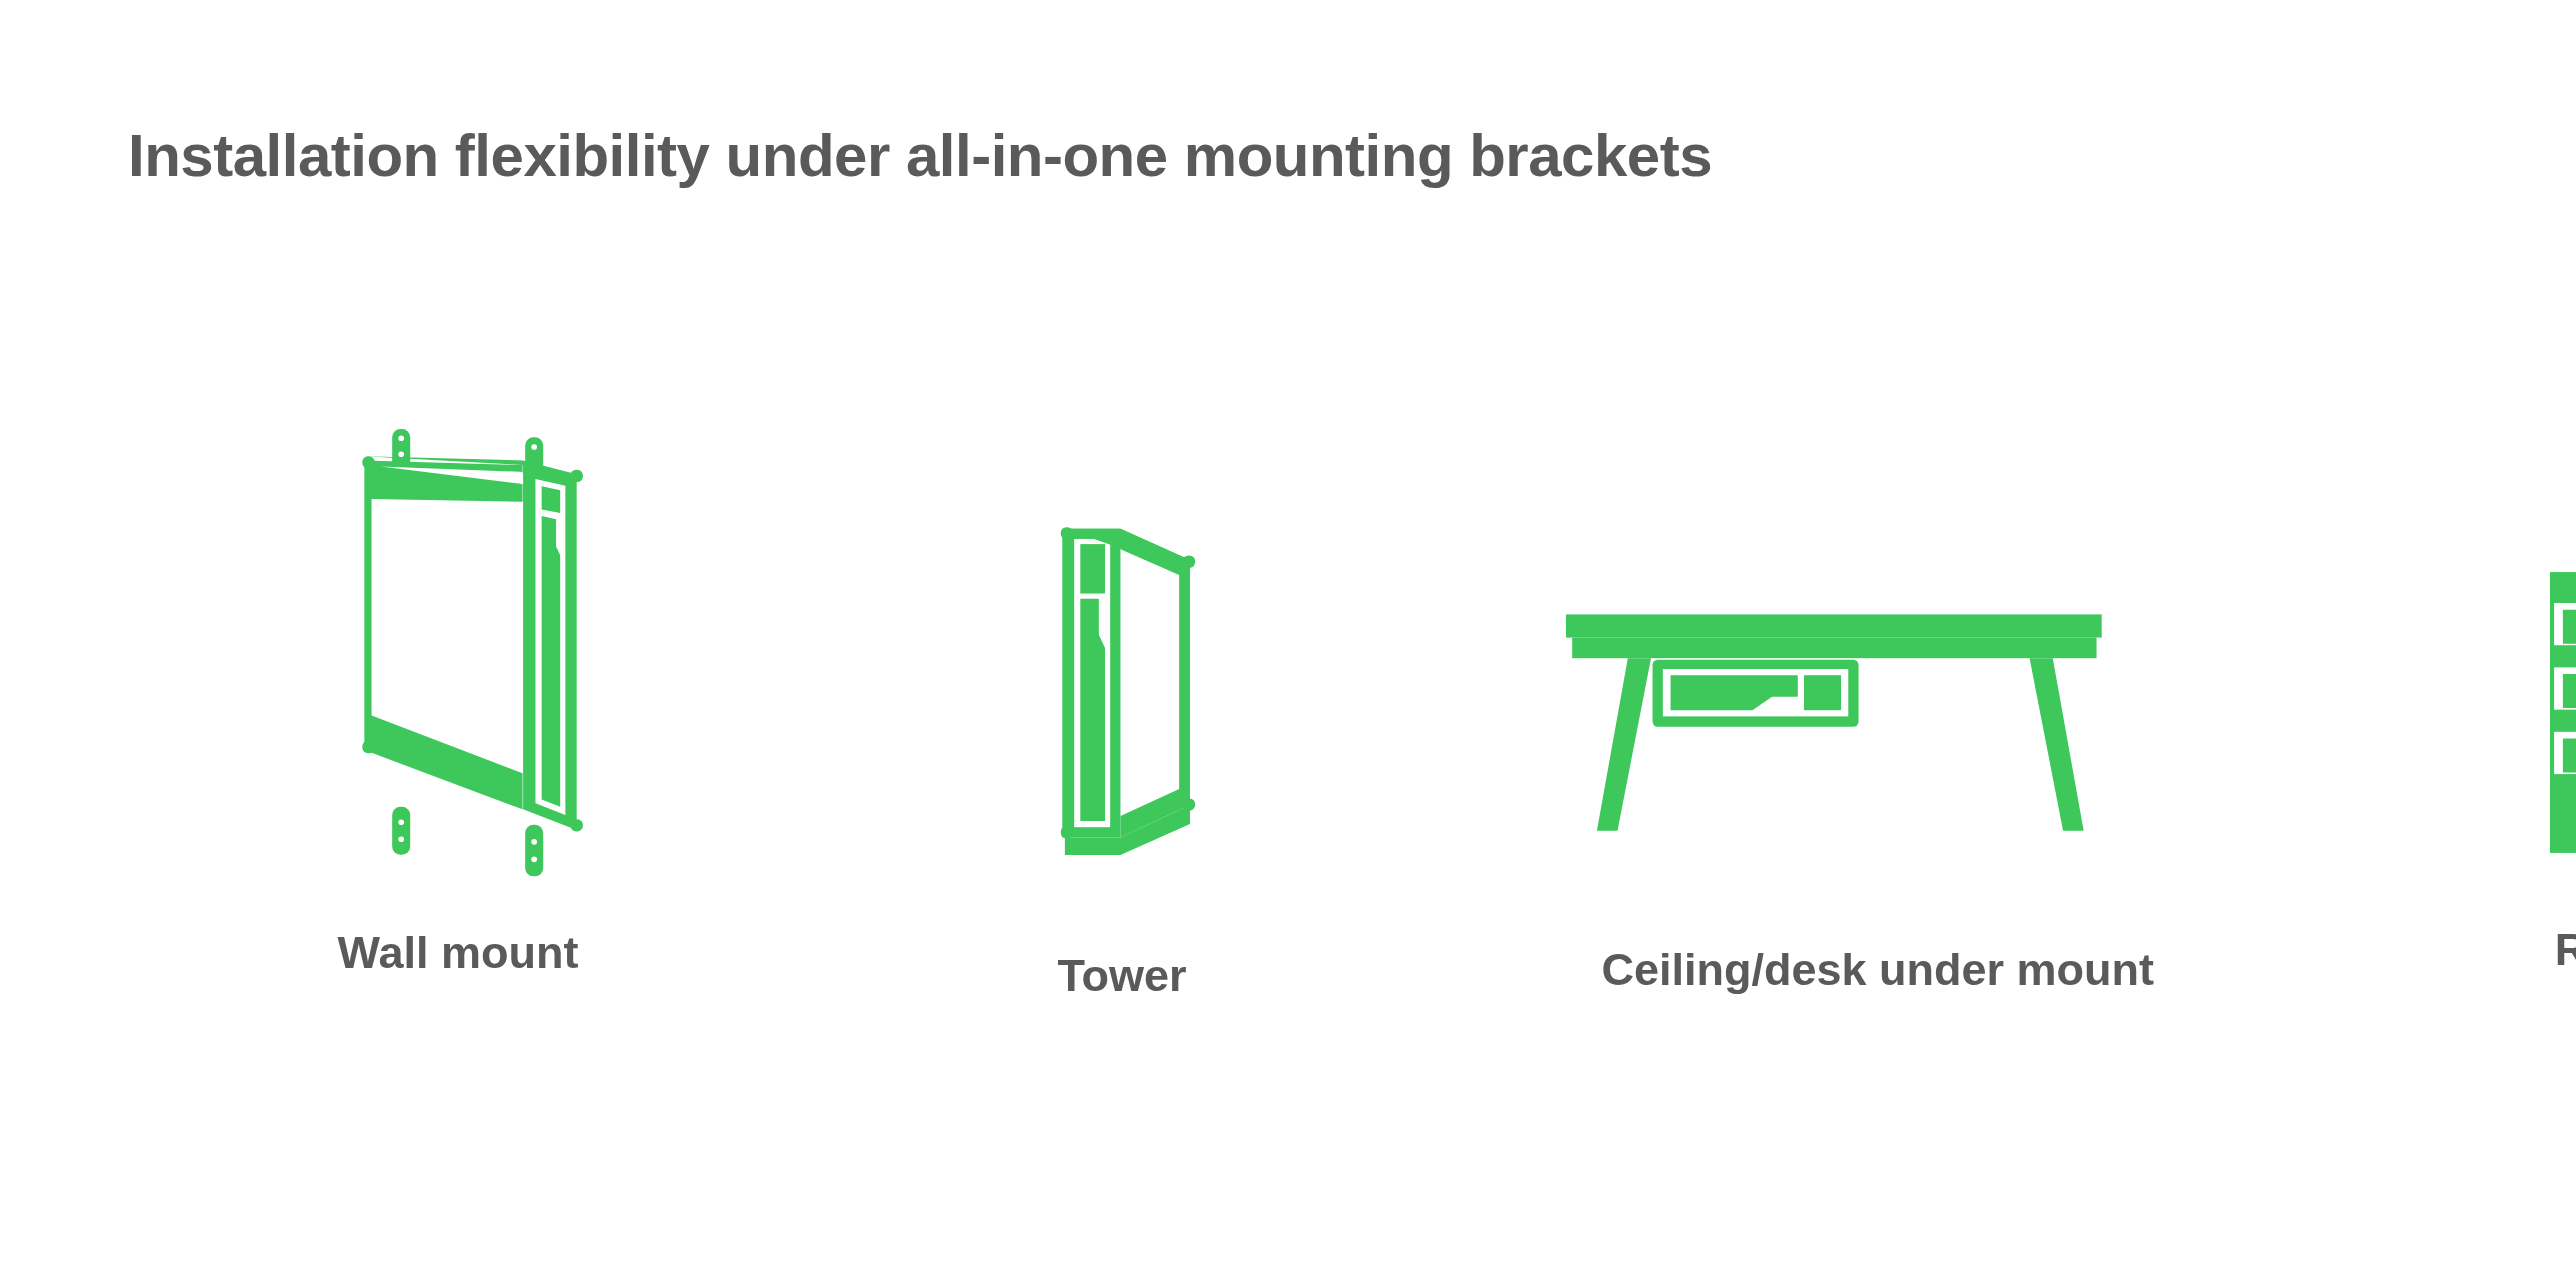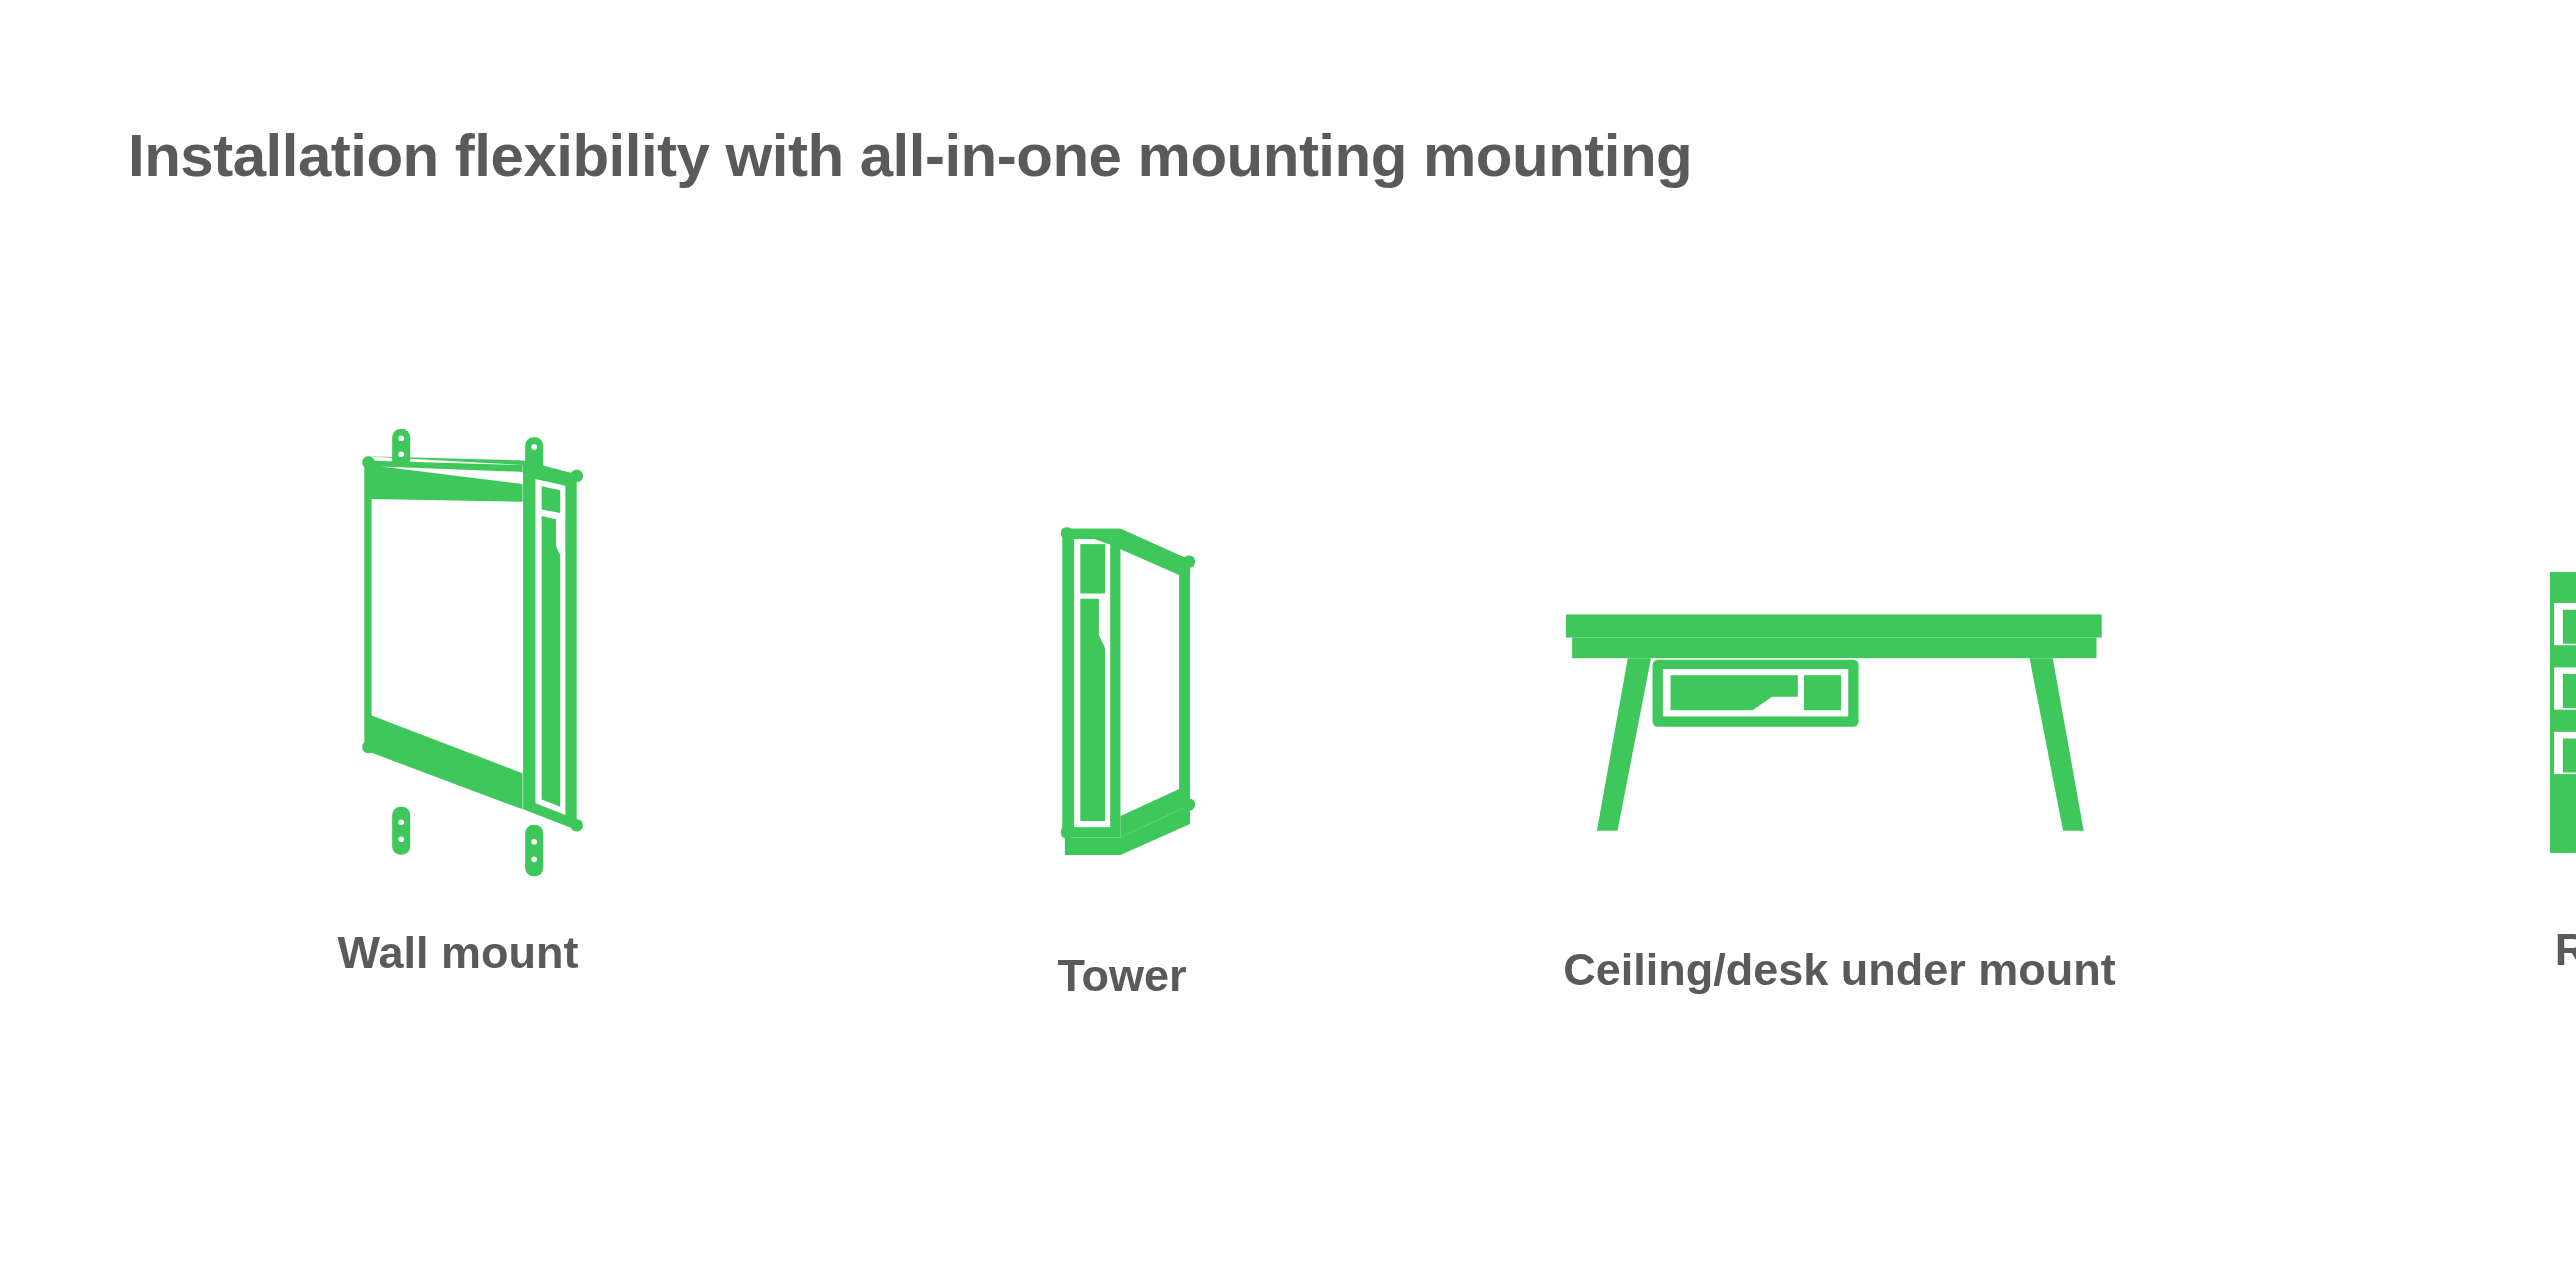--- a/index.html
+++ b/index.html
@@ -65,33 +65,33 @@
   #label-wall-mount     { left: -93px; top: 515px; width: 464px; }
 
   
   #item-tower           { left: 1034px; top: 505px;  width: 206px; height: 412px; }
   #icon-tower           { left: 0px;    top: 0px;    width: 175px; height: 350px; }
   #label-tower          { left: -144px; top: 448px;  width: 464px; }
 
   
   #item-ceiling-desk    { left: 1566px; top: 592px; width: 567px; height: 412px; }
   #icon-ceiling-desk    { left: 0px;    top: 15.5px;   width: 546px; height: 258px; }
-  #label-ceiling-desk   { left: -41px;  top: 355px;  width: 629px; }
+  #label-ceiling-desk   { left: -41px;  top: 355px;  width: 629px; text-align: right; }
 
   
   #item-rack-mount      { left: 2550px; top: 572px; width: 289px; height: 412px; }
   #icon-rack-mount      { left: 0px;    top: 0px;    width: 268px; height: 281px; }
   #label-rack-mount     { left: -93px; top: 355px;  width: 453px; }
 </style>
 </head>
 <body>
 
 <div id="canvas">
 
-  <div class="page-title">Installation flexibility with all-in-one mounting mounting</div>
+  <div class="page-title">Installation flexibility under all-in-one mounting brackets</div>
 
   <div class="items-layer">
 
     <div class="mount-item" id="item-wall-mount">
       <span class="icon-box" id="icon-wall-mount">
         <svg viewBox="0 0 520 900" xmlns="http://www.w3.org/2000/svg">
           <g fill="#3ec75a">
 
             <rect x="142" y="27" width="35" height="97" rx="16"></rect>
             <circle cx="159.5" cy="45" r="5.5" fill="#ffffff"></circle>

